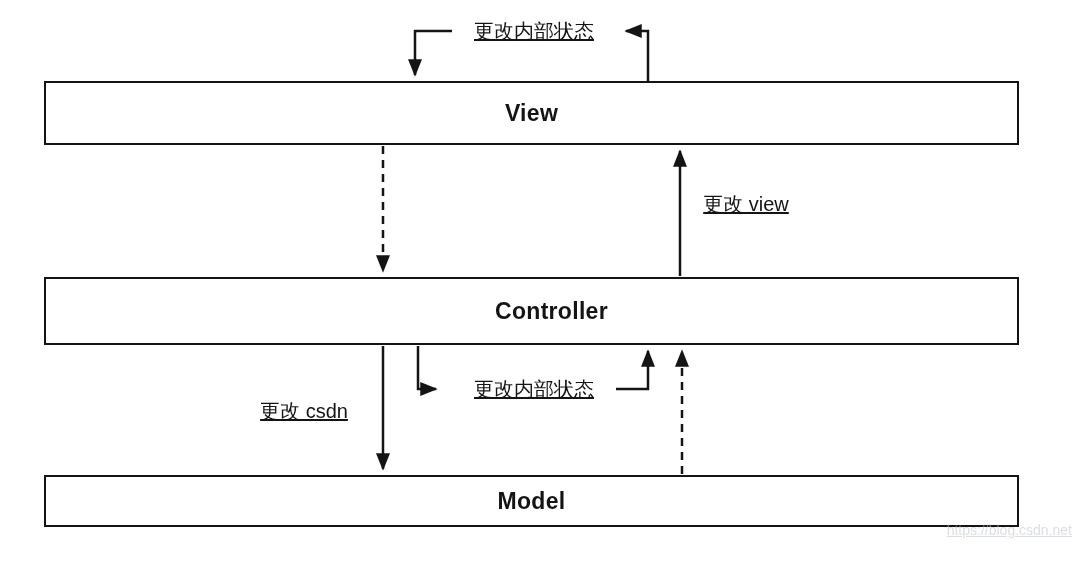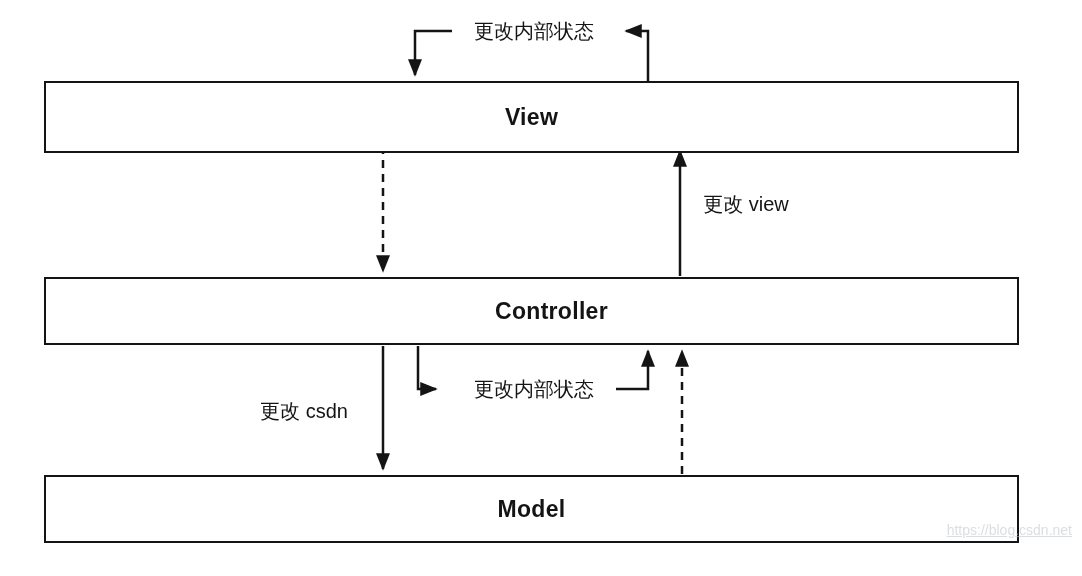--- a/index.html
+++ b/index.html
@@ -30,33 +30,34 @@
     display: flex;
     align-items: center;
     justify-content: center;
   }
   .node-box .node-label {
     font-weight: bold;
     font-size: 23px;
     color: #141414;
     letter-spacing: 0.3px;
   }
-  .box-view       { top: 81px;  height: 72px; }
+  .box-view       { top: 81px;  height: 64px; }
   .box-controller { top: 277px; height: 68px; padding-left: 40px; }
-  .box-model      { top: 475px; height: 68px; }
+  .box-model      { top: 475px; height: 52px; }
 
   .edge-label {
     position: absolute;
     transform: translate(-50%, -50%);
     font-size: 20px;
     color: #141414;
     white-space: nowrap;
     background: #ffffff;
     padding: 0 4px;
     line-height: 1.2;
+    text-decoration: underline;
   }
   .lbl-view-self       { left: 534px; top: 31px;  }
   .lbl-send-action     { left: 303px; top: 214px; }
   .lbl-change-view     { left: 746px; top: 204px; }
   .lbl-change-model    { left: 304px; top: 411px; }
   .lbl-controller-self { left: 534px; top: 389px; }
   .lbl-observe-model   { left: 758px; top: 410px; }
 
   .watermark {
     position: absolute;

